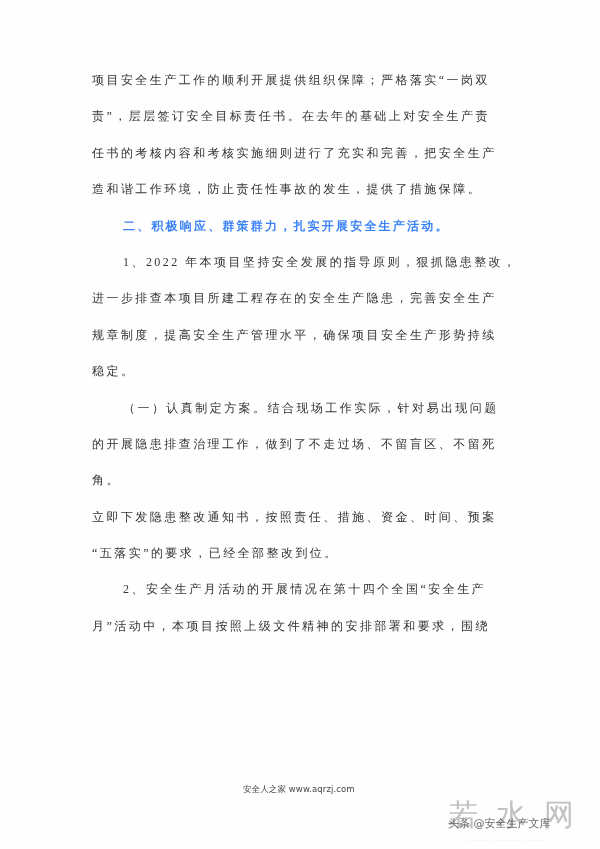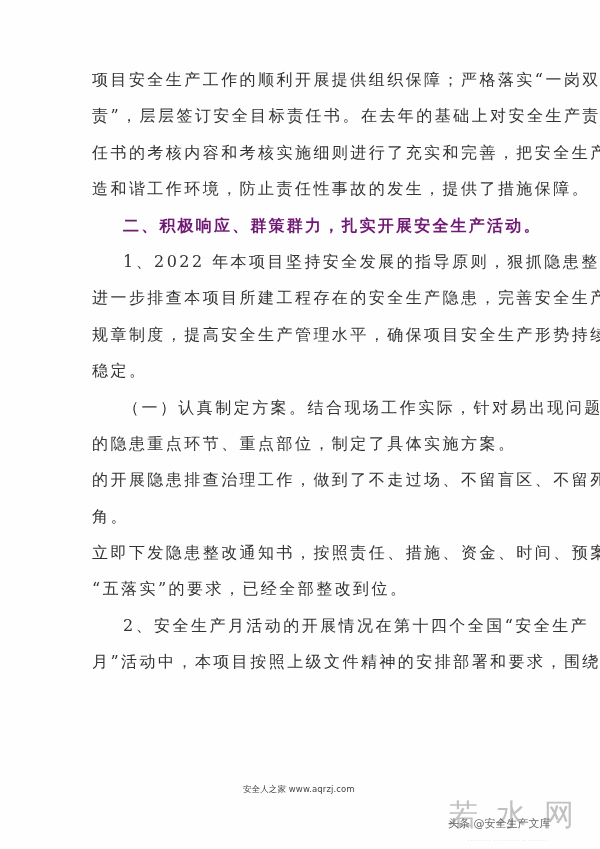--- a/index.html
+++ b/index.html
@@ -23,33 +23,33 @@
     }
     .content {
       position: absolute;
       left: 92px;
       top: 62px;
       width: 418px;
     }
     .line {
       height: 36.4px;
       line-height: 36.4px;
-      font-size: 16px;
+      font-size: 12px;
       letter-spacing: 2.45px;
       white-space: nowrap;
       overflow: visible;
       color: #333;
+      font-family: Liberation Serif, serif;
     }
     .line.indent { padding-left: 31px; }
     .line.heading {
       font-weight: bold;
-      color: #701a75;
+      color: #3b82f6;
       padding-left: 31px;
       letter-spacing: 2.2px;
-      text-align: right;
     }
     .footer-site {
       position: absolute;
       left: 243px;
       top: 784px;
       font-family: "DejaVu Sans", "Liberation Sans", sans-serif;
       font-size: 8.5px;
       font-weight: normal;
       color: #444;
       letter-spacing: 0.1px;
@@ -99,21 +99,20 @@
     <div class="line">项目安全生产工作的顺利开展提供组织保障；严格落实“一岗双</div>
     <div class="line">责”，层层签订安全目标责任书。在去年的基础上对安全生产责</div>
     <div class="line">任书的考核内容和考核实施细则进行了充实和完善，把安全生产</div>
     <div class="line">造和谐工作环境，防止责任性事故的发生，提供了措施保障。</div>
     <div class="line heading">二、积极响应、群策群力，扎实开展安全生产活动。</div>
     <div class="line indent">1、2022 年本项目坚持安全发展的指导原则，狠抓隐患整改，</div>
     <div class="line">进一步排查本项目所建工程存在的安全生产隐患，完善安全生产</div>
     <div class="line">规章制度，提高安全生产管理水平，确保项目安全生产形势持续</div>
     <div class="line">稳定。</div>
     <div class="line indent">（一）认真制定方案。结合现场工作实际，针对易出现问题</div>
-    <div class="line">的隐患重点环节、重点部位，制定了具体实施方案。</div>
     <div class="line">的开展隐患排查治理工作，做到了不走过场、不留盲区、不留死</div>
     <div class="line">角。</div>
     <div class="line">立即下发隐患整改通知书，按照责任、措施、资金、时间、预案</div>
     <div class="line">“五落实”的要求，已经全部整改到位。</div>
     <div class="line indent">2、安全生产月活动的开展情况在第十四个全国“安全生产</div>
     <div class="line">月”活动中，本项目按照上级文件精神的安排部署和要求，围绕</div>
   </div>
 
   <div class="footer-site">安全人之家 www.aqrzj.com</div>
 

